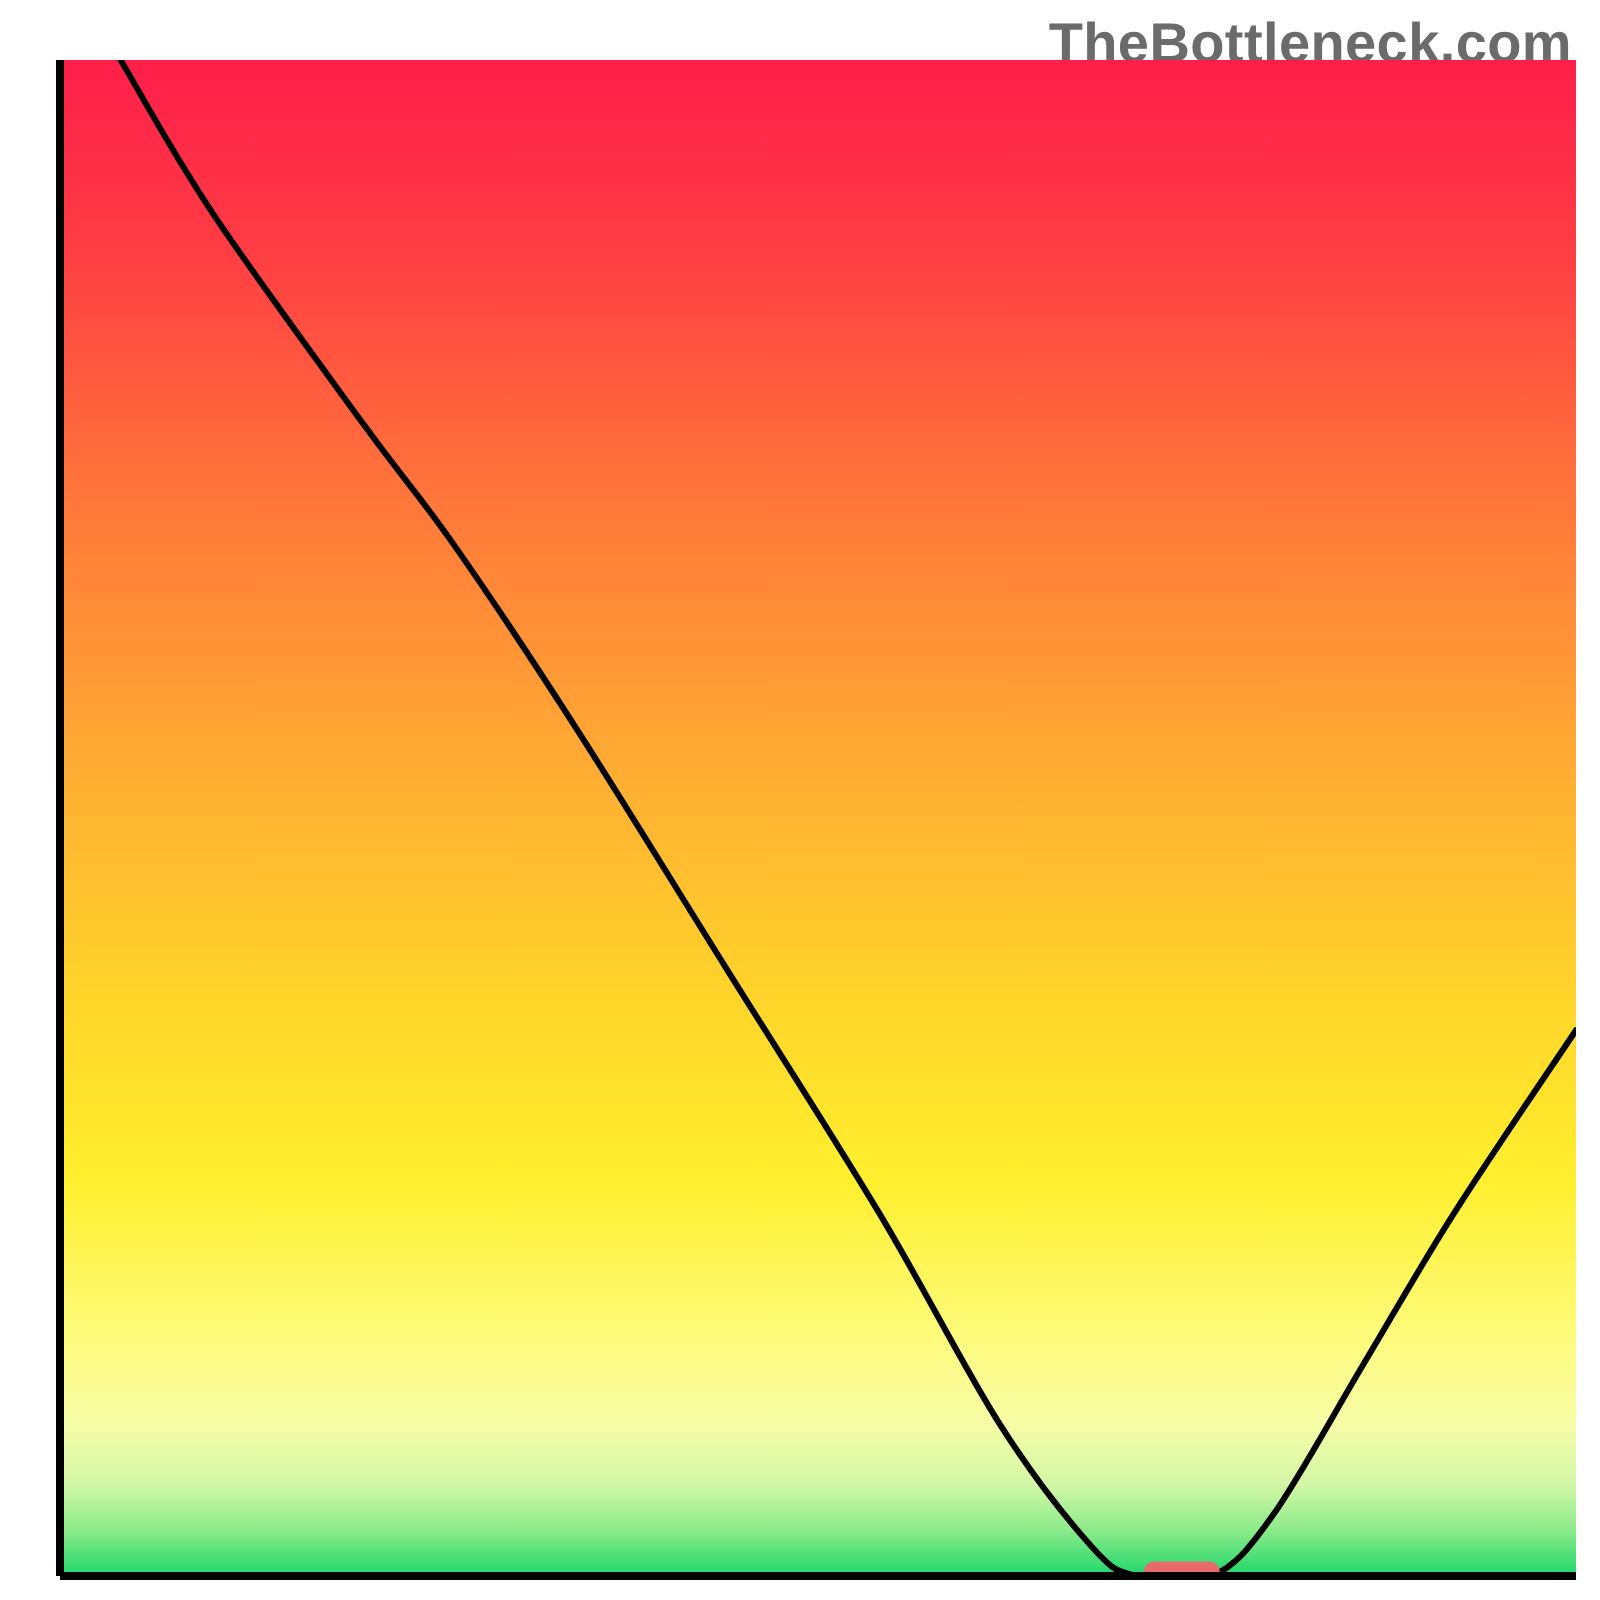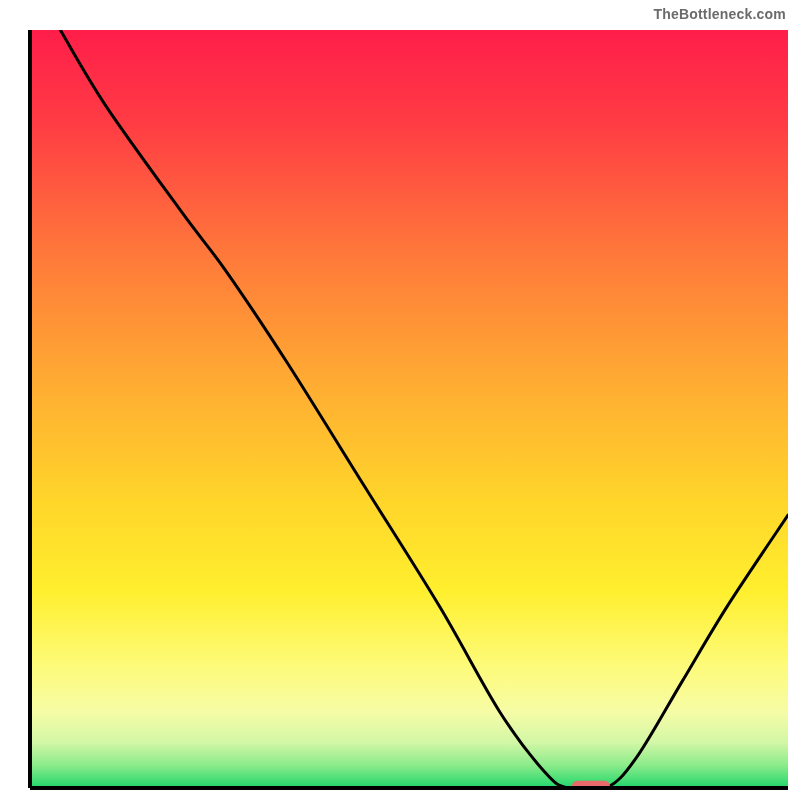--- a/index.html
+++ b/index.html
@@ -12,21 +12,21 @@
   }
   .chart-wrap {
     position: relative;
     width: 800px;
     height: 800px;
   }
   .watermark {
     position: absolute;
     top: 6px;
     right: 14px;
-    font-size: 14px;
+    font-size: 28px;
     font-weight: 600;
     color: #6b6b6b;
     letter-spacing: 0.2px;
   }
   svg {
     position: absolute;
     top: 0; left: 0;
   }
 </style>
 </head>

